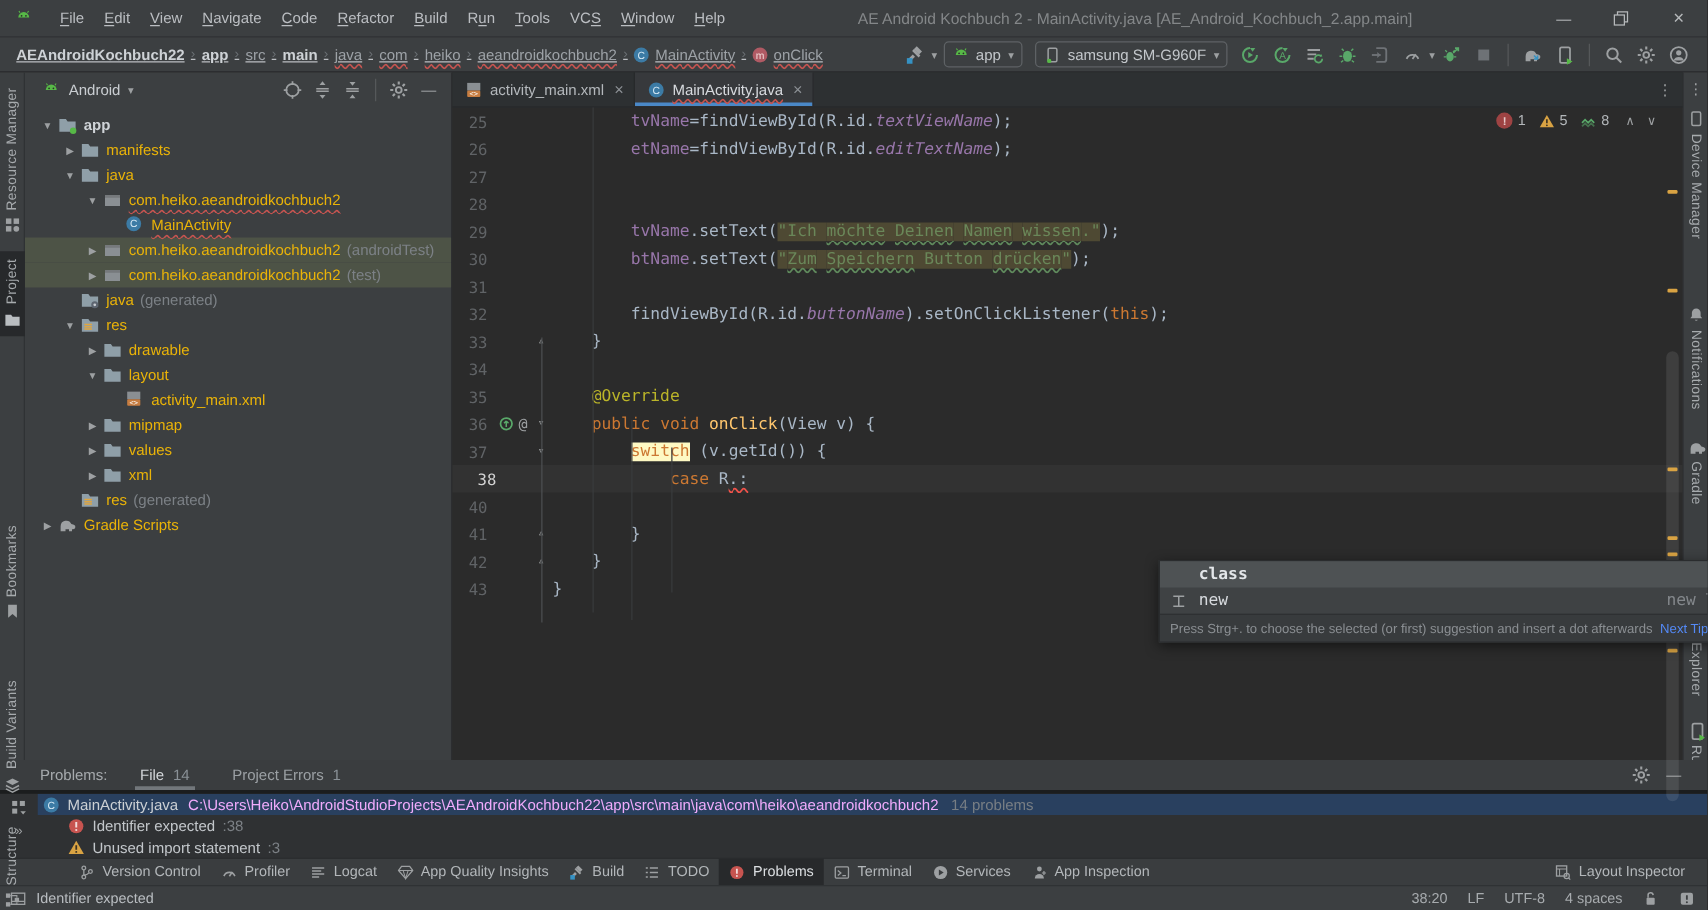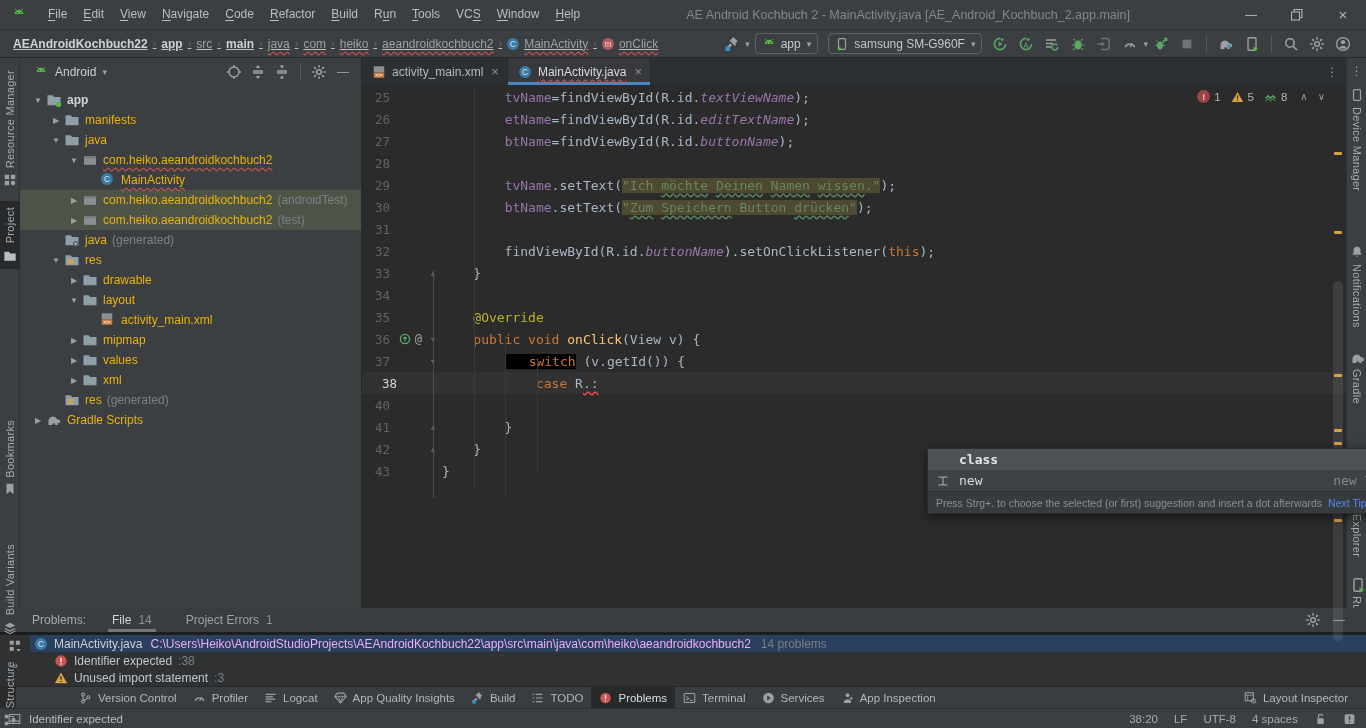--- a/index.html
+++ b/index.html
@@ -80,21 +80,21 @@
   .fold { width:18px; flex:none; text-align:center; color:#9da0a2; font-size:9px; }
   .codetxt { white-space:pre; flex:none; }
   .seg.d { color:#a9b7c6; }
   .seg.k { color:#cc7832; }
   .seg.f { color:#9876aa; }
   .seg.sf { color:#9876aa; font-style:italic; }
   .seg.m { color:#ffc66d; }
   .seg.a { color:#bbb529; }
   .seg.s { color:#6a8759; background:#4e4933; }
   .seg.w { text-decoration:underline; text-decoration-style:wavy; text-decoration-color:#5f8a5c; text-underline-offset:3px; }
-  .seg.hl { background:#000000;padding-left:24px; }
+  .seg.hl { background:#fef9c3; }
   .seg.err { text-decoration:underline; text-decoration-style:wavy; text-decoration-color:#f2524a; text-underline-offset:3px; }
   .guide { position:absolute; width:1px; background:#383b3d; }
   .foldline { position:absolute; width:1px; background:#4c4f51; }
 
   .inspect-widget { position:absolute; top:4px; right:18px; display:flex; align-items:center; gap:4px;
     font-family:"Liberation Sans", sans-serif; font-size:11.5px; color:#b3b7ba; }
   .iw-num { margin-right:6px; }
   .sev-err { width:13px; height:13px; border-radius:50%; background:#9e4343; color:#e6c9c9; font-size:9px; font-weight:bold;
     display:inline-flex; align-items:center; justify-content:center; }
   .chev { color:#9da0a2; font-size:10px; padding:0 3px; }
@@ -133,21 +133,21 @@
   .prow .t-ic { width:14px; height:14px; margin:0 6px 0 4px; }
   .pname { color:#ccd0d4; margin-right:8px; }
   .ppath { color:#f0abfc; margin-right:10px; }
   .pmeta { color:#787e84; }
   .sev { width:13px; height:13px; margin:0 7px 0 24px; flex:none; position:relative; }
   .ptext { color:#c3c7cb; }
   .ploc { color:#7c8186; margin-left:6px; }
 
   
   .bottombar { flex:none; height:22px; background:#3a3d3f; border-top:1px solid #27292b; display:flex; align-items:center;
-    font-size:11.5px; padding:0 10px 0 55px;margin-left:16px; }
+    font-size:11.5px; padding:0 10px 0 55px; }
   .bb-item { display:flex; align-items:center; gap:6px; height:22px; padding:0 8px; color:#b3b7ba; }
   .bb-item.active { background:#27292b; color:#dcdfe2; }
   .bb-right { margin-left:auto; display:flex; }
   .bb-ic { width:13px; height:13px; display:inline-flex; align-items:center; justify-content:center; }
 
   
   .statusbar { flex:none; height:20px; background:#3c3f41; border-top:1px solid #2f3234; display:flex; align-items:center;
     font-size:11.5px; color:#a7abae; padding:0 10px 0 8px; }
   .sb-msg { margin-left:8px; color:#b9bdc1; }
   .sb-right { margin-left:auto; display:flex; align-items:center; gap:16px; }
@@ -661,21 +661,20 @@
             <div class="cl">
               <span class="ln">26</span>
               <span class="gut"></span>
               <span class="fold"></span>
               <span class="codetxt"><span class="seg d">        </span><span class="seg f">etName</span><span class="seg d">=findViewById(R.id.</span><span class="seg sf">editTextName</span><span class="seg d">);</span></span>
             </div>
             <div class="cl">
               <span class="ln">27</span>
               <span class="gut"></span>
               <span class="fold"></span>
-              <span class="codetxt"><span class="seg d">        </span><span class="seg f">btName</span><span class="seg d">=findViewById(R.id.</span><span class="seg sf">buttonName</span><span class="seg d">);</span></span>
             </div>
             <div class="cl">
               <span class="ln">28</span>
               <span class="gut"></span>
               <span class="fold"></span>
               <span class="codetxt"></span>
             </div>
             <div class="cl">
               <span class="ln">29</span>
               <span class="gut"></span>

